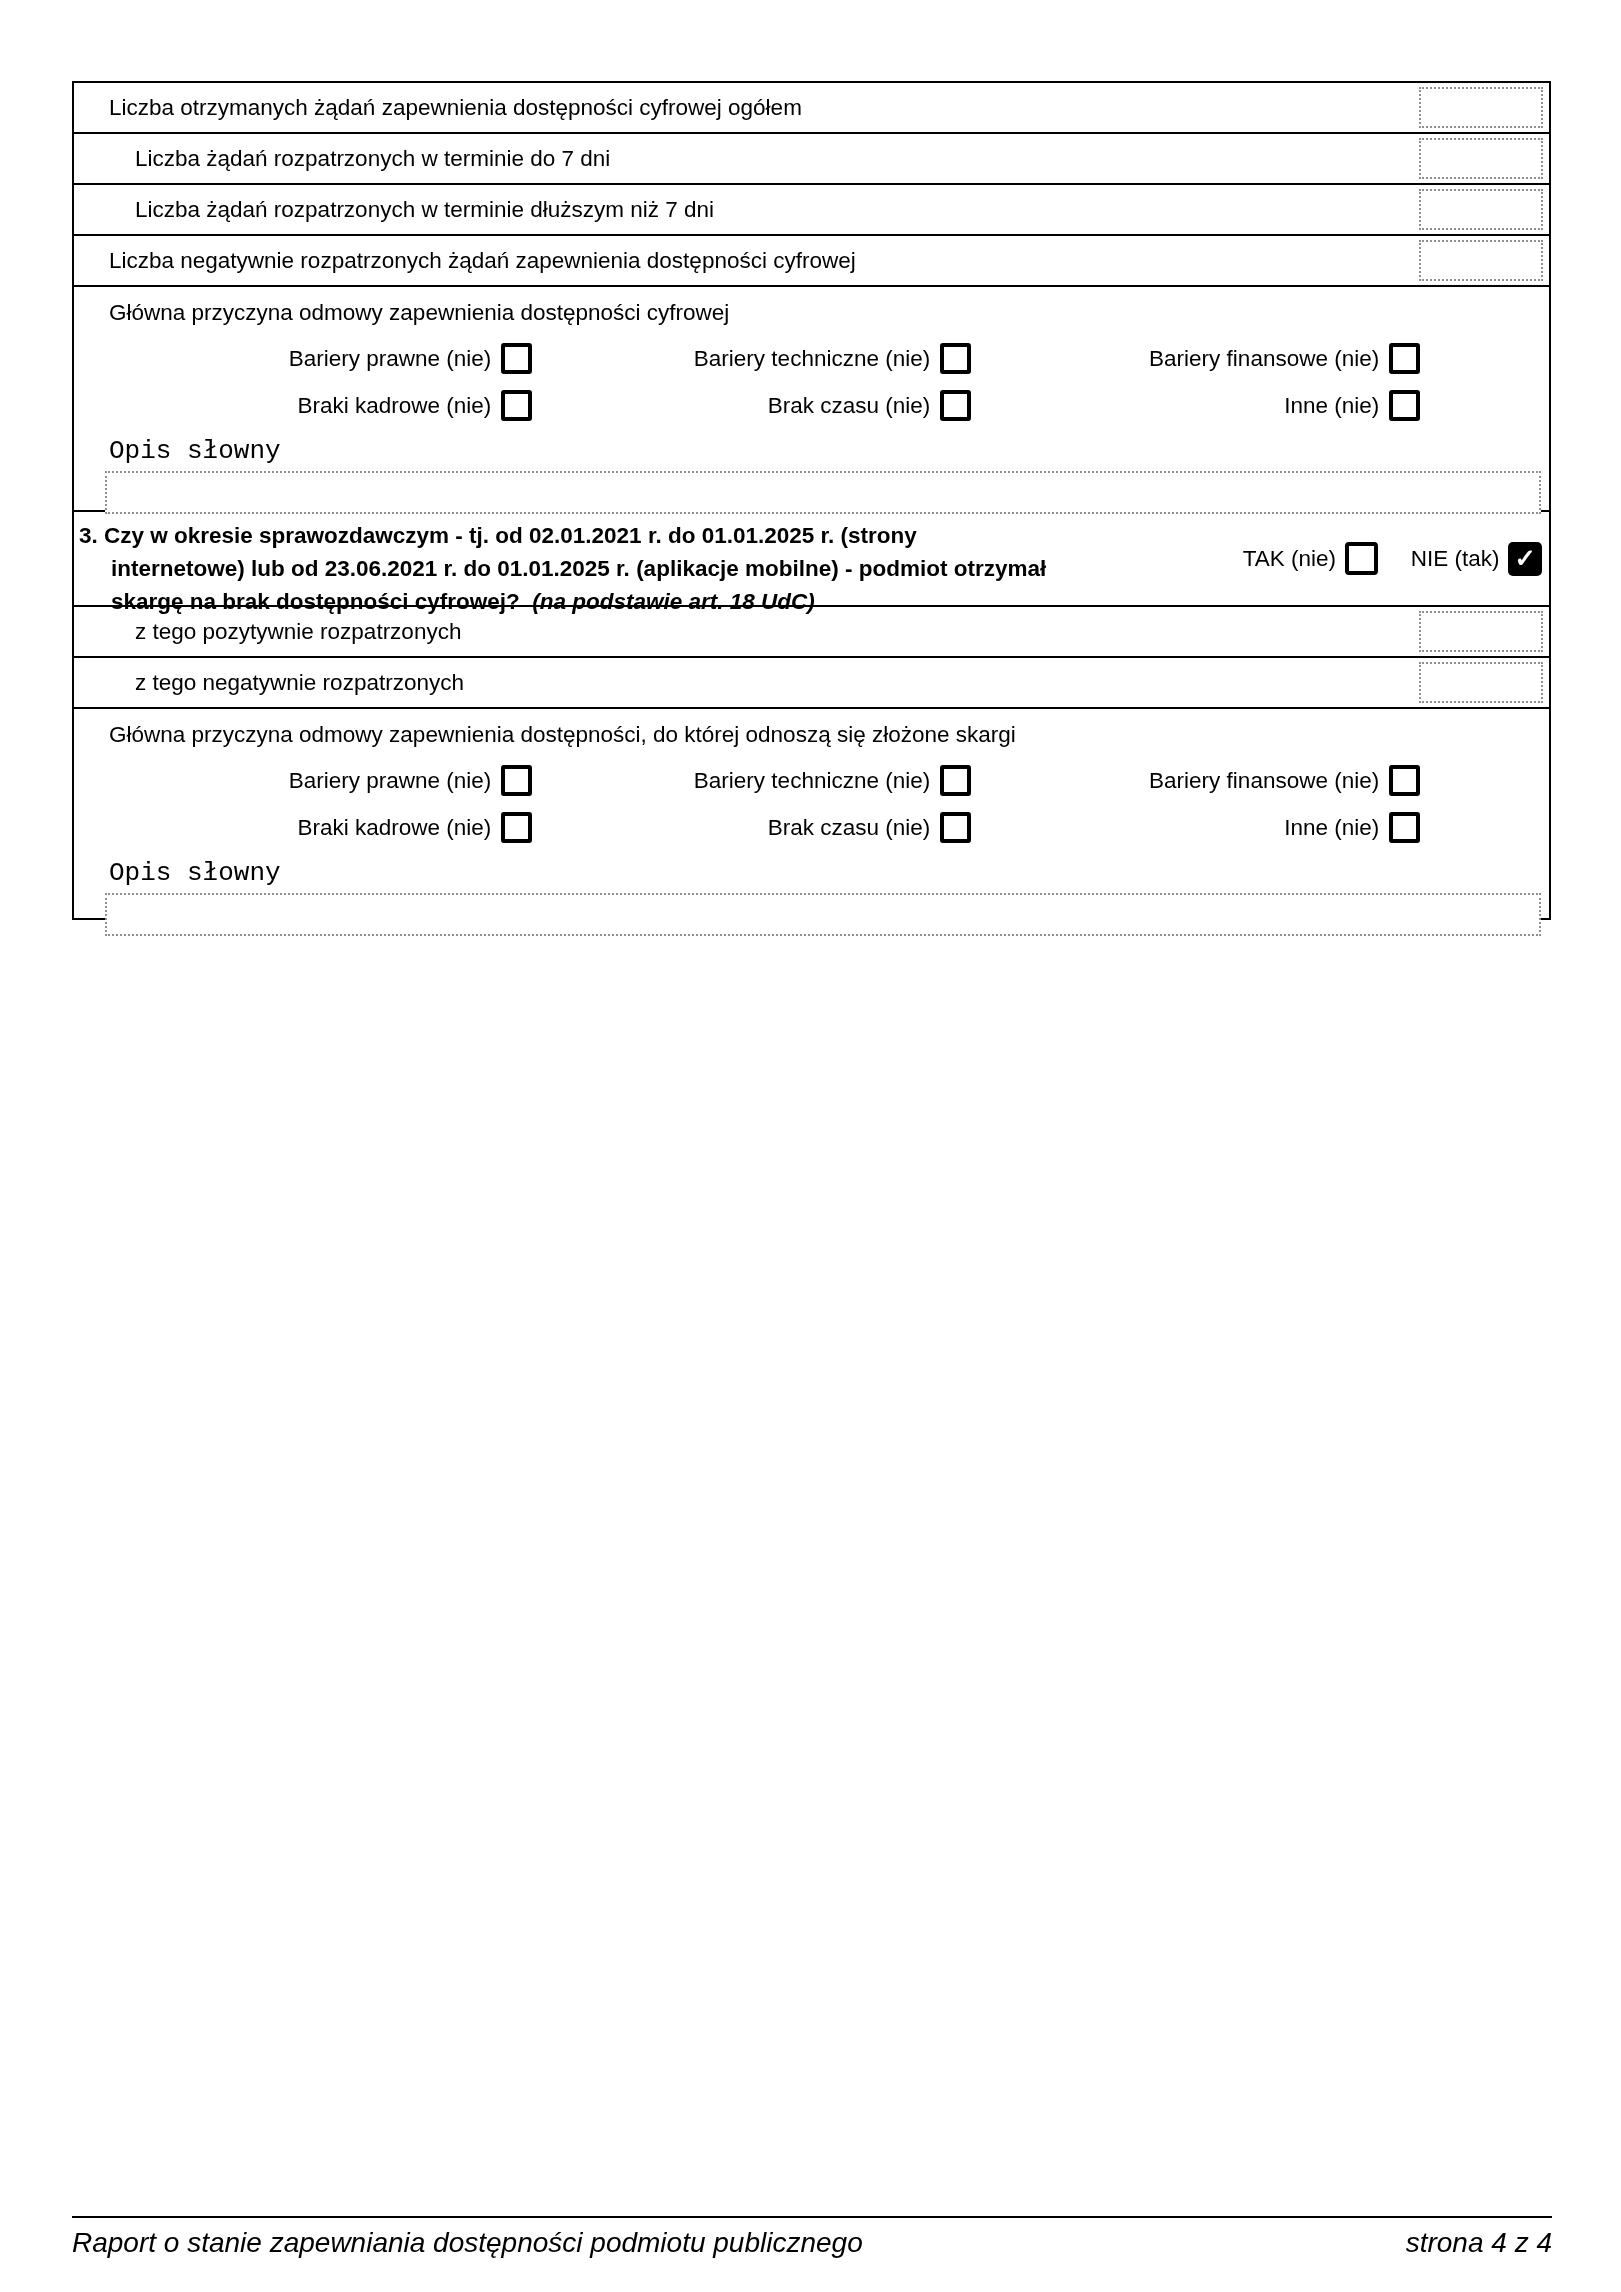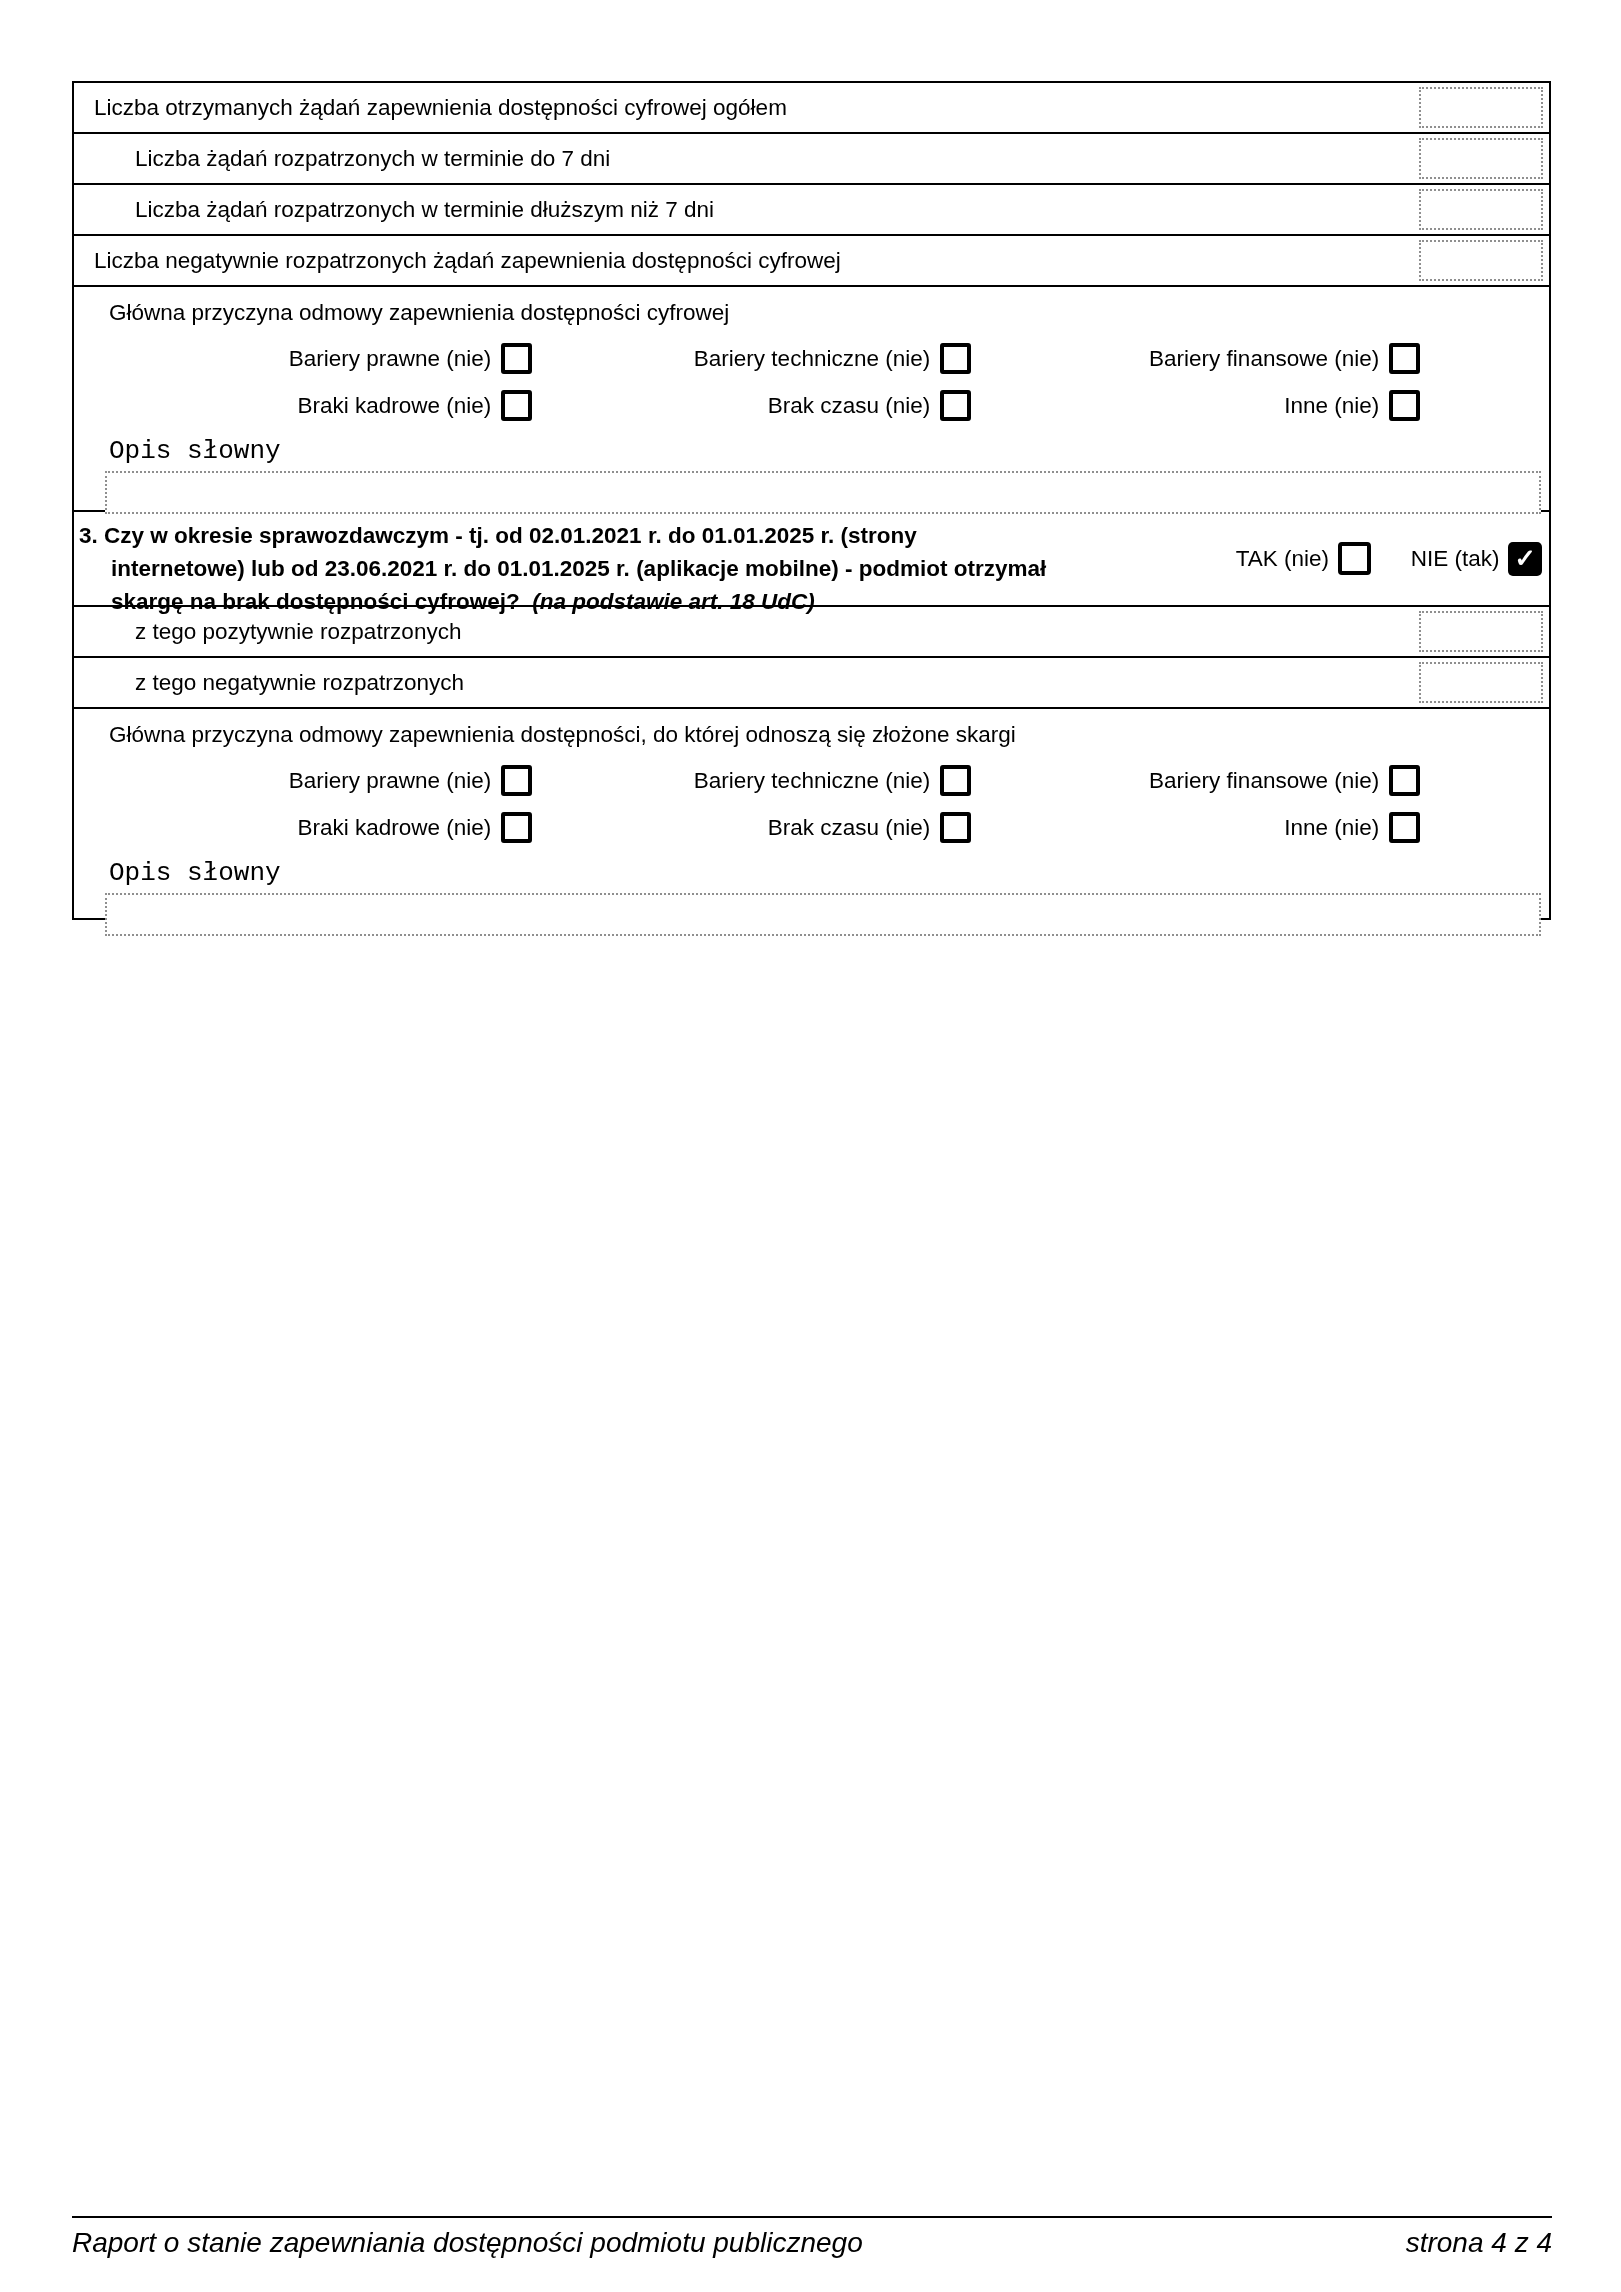--- a/index.html
+++ b/index.html
@@ -18,21 +18,21 @@
     border: 2.9px solid #000;
     background: #fff;
   }
   .num-row {
     height: 51px;
     border-bottom: 2.9px solid #000;
     display: flex;
     align-items: center;
   }
   .row-label {
-    padding-left: 20px;
+    padding-left: 35px;
     font-size: 22.5px;
     white-space: nowrap;
   }
   .num-row.indent .row-label { padding-left: 61px; text-align: right; }
   .numbox {
     margin-left: auto;
     margin-right: 5.9px;
     width: 124px;
     height: 41px;
     border: 2px dotted #8f8f8f;
@@ -102,21 +102,21 @@
   .q3-answers {
     margin-left: auto;
     align-self: center;
     display: flex;
     align-items: center;
     gap: 8.8px;
     font-size: 22.5px;
     padding-right: 2.9px;
     white-space: nowrap;
   }
-  .q3-answers .nie-label { margin-left: 31px; }
+  .q3-answers .nie-label { margin-left: 24px; }
   .checkbox.q3-box {
     width: 33px; height: 33px;
     border-radius: 3.9px;
   }
   .checkbox-checked {
     width: 34px; height: 34px;
     background: #000;
     border-radius: 4.9px;
     display: flex;
     align-items: center;

